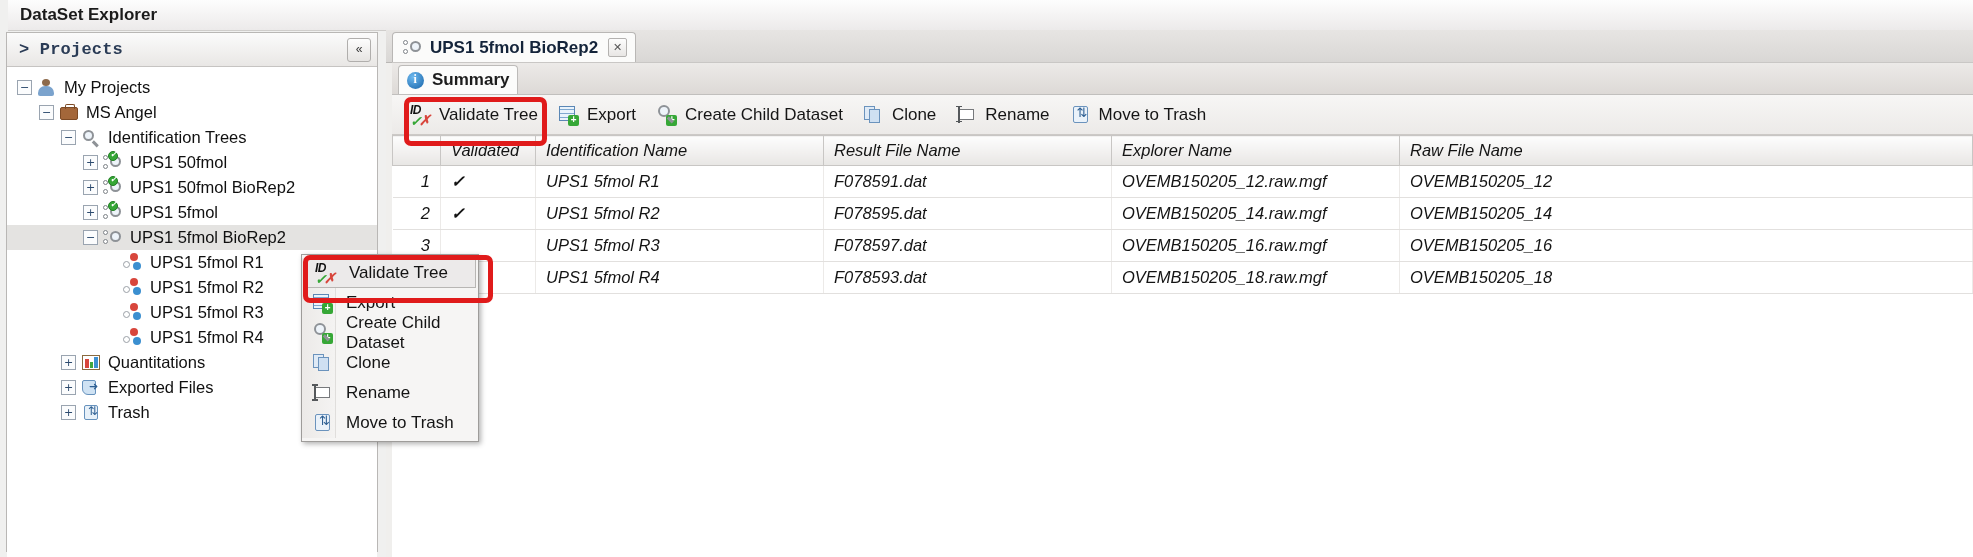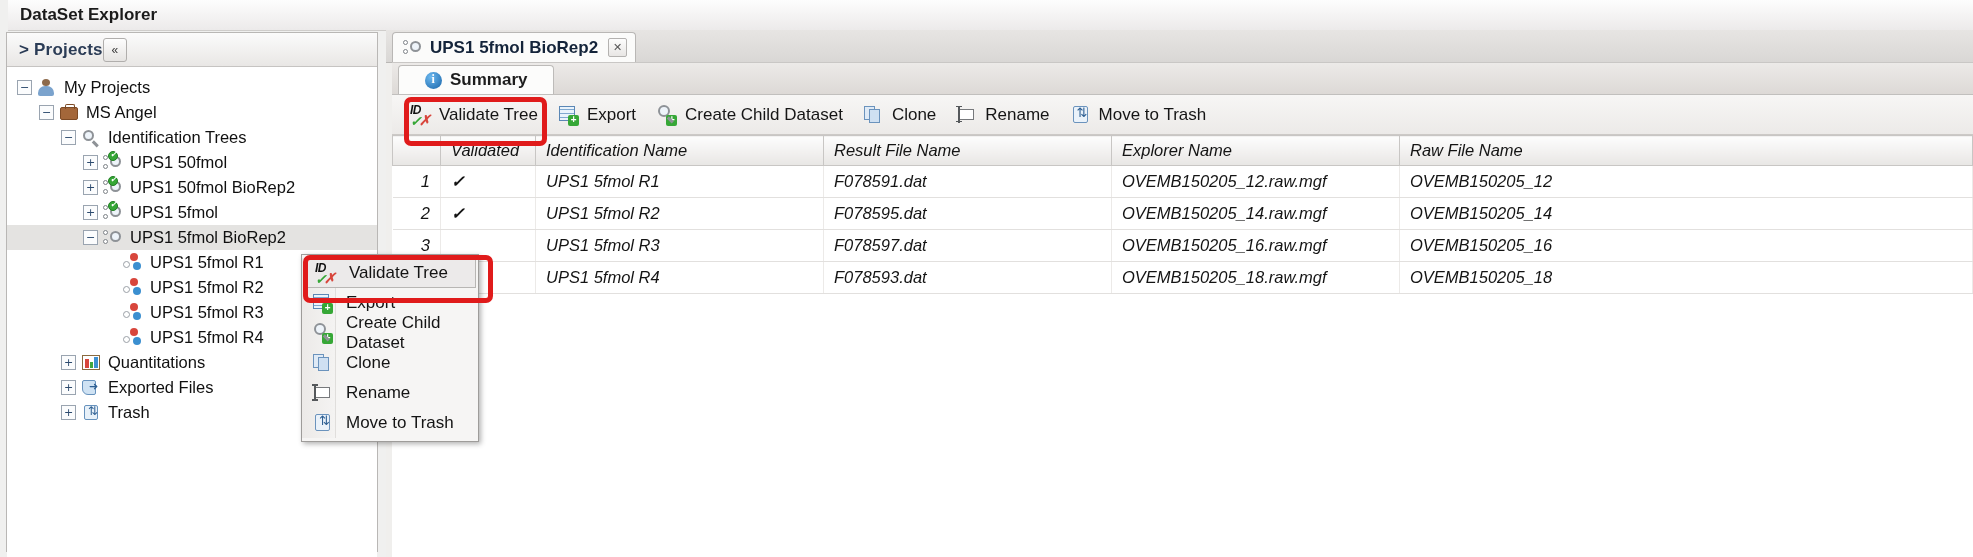--- a/index.html
+++ b/index.html
@@ -20,21 +20,21 @@
   .win-title .t{font-weight:bold;font-size:17px;padding-left:12px;color:#1b1b1b;}
 
   
   .left-panel{
     position:absolute;left:6px;top:32px;width:372px;height:520px;
     background:#fff;border:1px solid #b9b7b5;box-sizing:border-box;
   }
   .panel-head{
     height:34px;background:linear-gradient(#fbfbfb,#e9e7e5);
     border-bottom:1px solid #c6c4c2;display:flex;align-items:center;
-    justify-content:flex-start;padding:0 6px 0 12px;box-sizing:border-box;
+    justify-content:space-between;padding:0 6px 0 12px;box-sizing:border-box;font-family:Liberation Mono, monospace;
   }
   .panel-head .lbl{font-weight:bold;color:#2b3c56;font-size:17px;letter-spacing:.2px;}
   .collapse-btn{
     width:22px;height:22px;border:1px solid #b0aeac;border-radius:3px;
     background:linear-gradient(#fdfdfd,#e6e4e2);
     display:flex;align-items:center;justify-content:center;
     font-size:12px;color:#3a3a3a;cursor:pointer;
   }
   .tree{position:relative;padding:8px 0 0 0;background:#fff;height:484px;overflow:hidden;}
   .tnode{
@@ -95,21 +95,21 @@
     background:linear-gradient(#fdfdfd,#e8e6e4);border-radius:2px;
     display:flex;align-items:center;justify-content:center;font-size:11px;
     color:#555;cursor:pointer;font-weight:normal;
   }
 
   .content-pane{position:absolute;left:6px;top:32px;right:0;bottom:0;background:#fff;border-top:1px solid #c9c7c5;}
   .subtab-row{height:31px;background:linear-gradient(#eceae8,#ddd9d6);border-bottom:1px solid #c1bfbd;position:relative;}
   .subtab{
     position:absolute;left:6px;top:2px;height:29px;background:#fcfcfb;
     border:1px solid #bdbbb9;border-bottom:none;border-radius:4px 4px 0 0;
-    display:flex;align-items:center;padding:0 26px;box-sizing:border-box;
+    display:flex;align-items:center;padding:0 8px;box-sizing:border-box;
     font-weight:bold;font-size:17px;color:#1d1d1d;justify-content:space-between;
   }
   .info-ico{width:17px;height:17px;border-radius:50%;background:radial-gradient(circle at 35% 30%,#6db9ef,#1763a8);margin-right:8px;position:relative;flex:none;}
   .info-ico:after{content:"i";position:absolute;left:6.5px;top:0px;color:#fff;font-size:12px;font-weight:bold;font-family:"Liberation Serif",serif;}
 
   .toolbar{
     height:39px;background:linear-gradient(#f7f6f5,#eceae8);
     border-bottom:1px solid #ccc9c6;display:flex;align-items:center;padding-left:8px;
   }
   .tb-item{display:flex;align-items:center;height:30px;padding:0 10px;font-size:17px;color:#151515;cursor:pointer;white-space:nowrap;}

